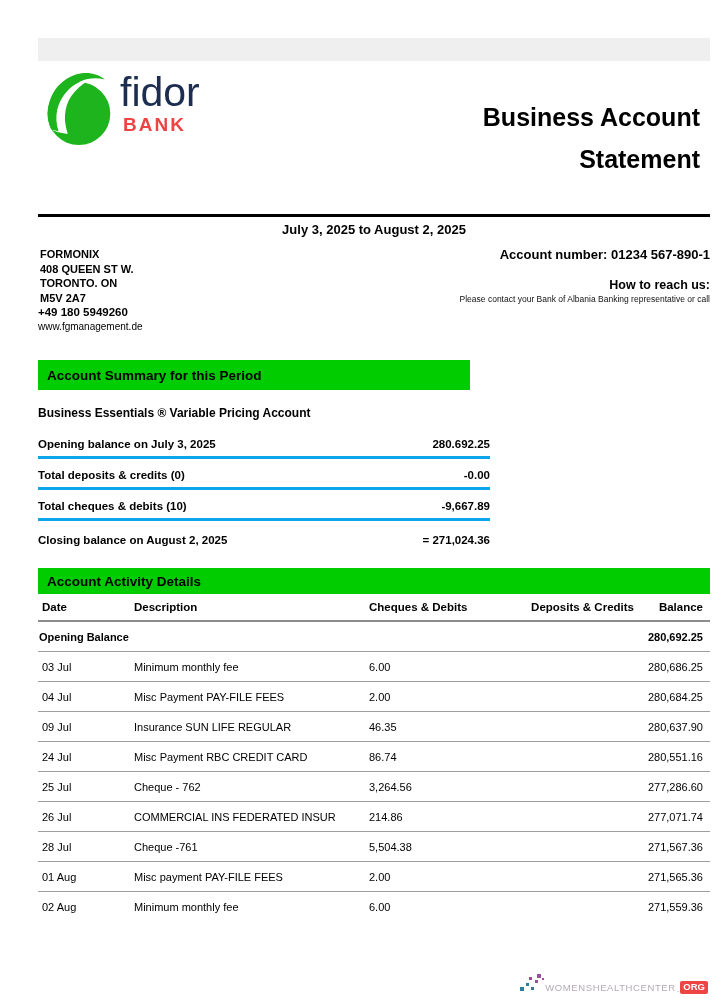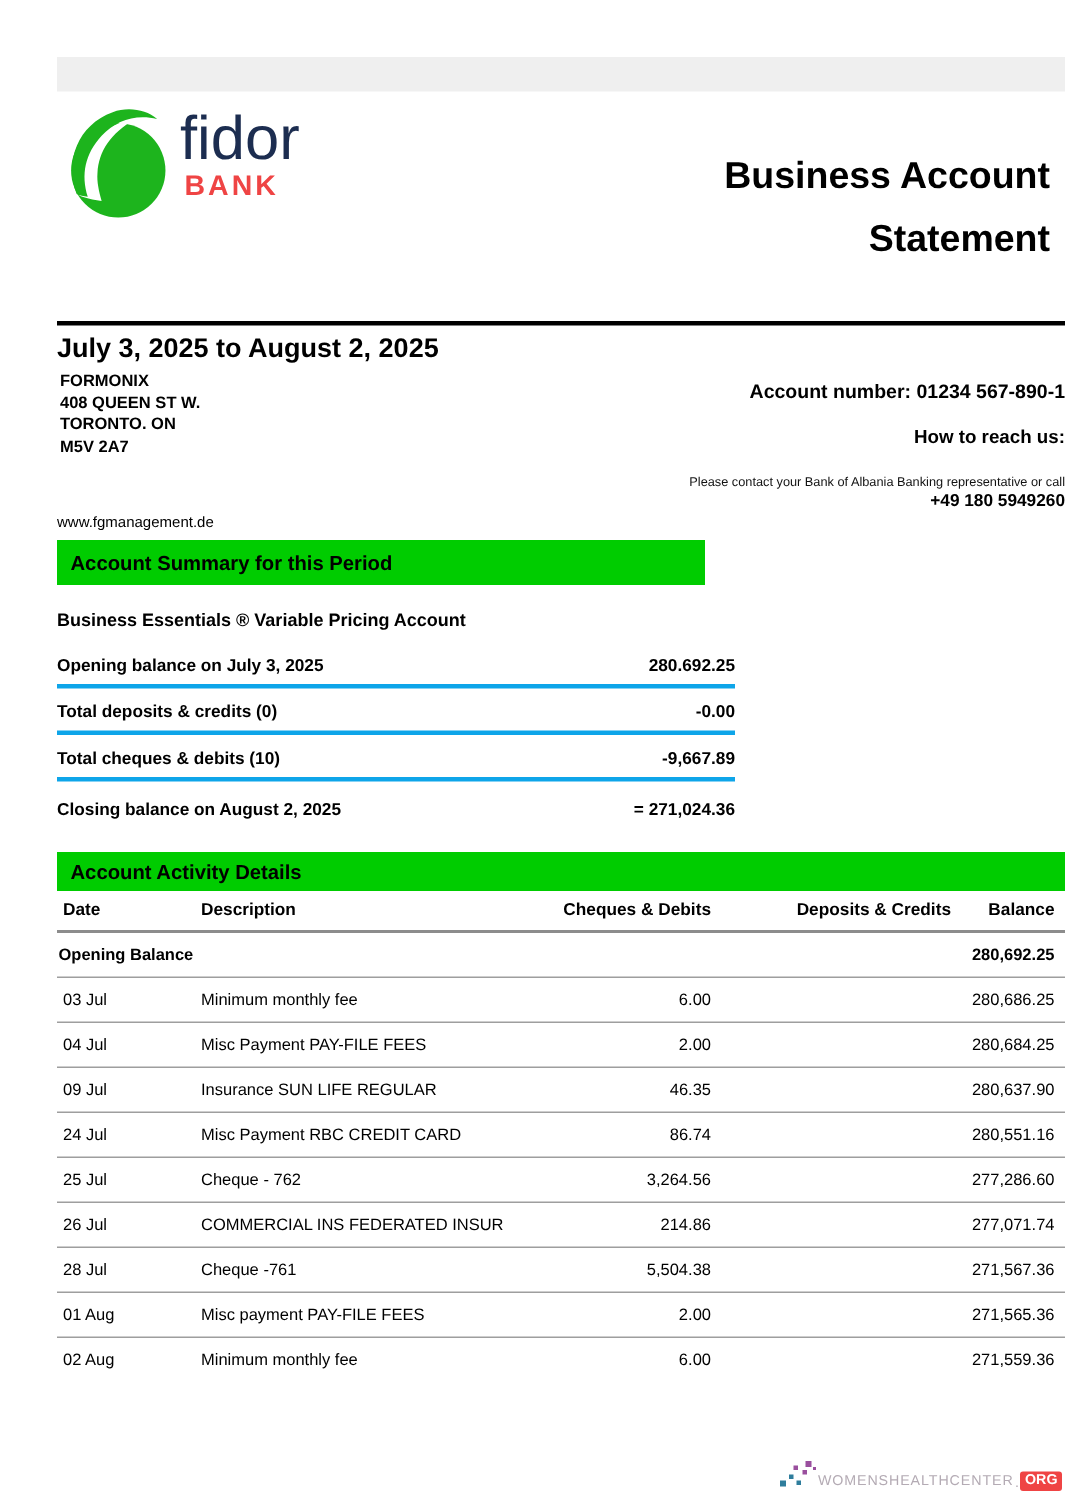--- a/index.html
+++ b/index.html
@@ -12,25 +12,25 @@
   
   .logo{position:absolute;left:40px;top:70px;display:flex;align-items:flex-start;}
   .logo-text{margin-left:6px;}
   .logo-word{font-size:41px;line-height:44px;color:#1c2d50;letter-spacing:0px;font-weight:400;}
   .logo-sub{font-size:19px;font-weight:bold;color:#ef4444;letter-spacing:2px;margin-top:0px;margin-left:3px;}
   
   .doc-title{position:absolute;top:96px;right:20px;width:430px;text-align:right;
     font-size:25px;font-weight:bold;line-height:42px;}
   
   .meta{position:absolute;left:38px;top:214px;width:672px;border-top:3px solid #000;}
-  .meta .period{text-align:left;font-size:18px;font-weight:bold;margin-top:5px;}
+  .meta .period{text-align:center;font-size:13px;font-weight:bold;margin-top:5px;}
   .meta .account{text-align:right;font-size:13px;font-weight:bold;margin-top:10px;}
   .meta .reach-head{text-align:right;font-size:12.5px;font-weight:bold;margin-top:16px;}
-  .meta .reach-text{text-align:right;font-size:8.5px;margin-top:18px;color:#111;}
-  .meta .phone{text-align:right;font-size:11.5px;font-weight:bold;margin-top:2px;}
+  .meta .reach-text{text-align:right;font-size:8.5px;margin-top:2px;color:#111;}
+  .meta .phone{text-align:left;font-size:11.5px;font-weight:bold;margin-top:2px;}
   .meta .website{text-align:left;font-size:10px;margin-top:3px;}
   
   .recipient{position:absolute;left:40px;top:247px;font-size:11px;font-weight:bold;line-height:14.5px;}
   
   .greenbar{background:#00cc00;font-weight:bold;font-size:13.5px;color:#000;
     display:flex;align-items:center;padding-left:9px;box-sizing:border-box;}
   
   .summary{position:absolute;left:38px;top:360px;width:672px;}
   .summary .greenbar{width:432px;height:30px;}
   .product{font-size:12px;font-weight:bold;margin-top:16px;}
@@ -41,21 +41,21 @@
   .sumrow:last-child{border-bottom:none;}
   
   .activity{position:absolute;left:38px;top:568px;width:672px;}
   .activity .greenbar{width:672px;height:26px;}
   .arow{display:flex;align-items:center;height:30px;box-sizing:border-box;
     border-bottom:1px solid #9e9e9e;font-size:11px;}
   .ahead{height:28px;font-weight:bold;font-size:11.5px;border-bottom:2px solid #8c8c8c;}
   .arow:last-child{border-bottom:none;}
   .c-date{width:80px;padding-left:4px;box-sizing:border-box;}
   .c-desc{width:235px;padding-left:16px;}
-  .c-debit{width:105px;text-align:right;}
+  .c-debit{width:105px;}
   .c-credit{width:160px;text-align:right;}
   .c-bal{flex:1;text-align:right;padding-right:7px;}
   .c-open{width:315px;font-weight:bold;padding-left:1px;box-sizing:border-box;}
   .bold{font-weight:bold;}
   
   .watermark{position:absolute;right:12px;bottom:6px;display:flex;align-items:flex-end;}
   .wm-dots{position:relative;width:26px;height:22px;}
   .wm-dots i{position:absolute;display:block;}
   .wm-text{font-size:9.5px;color:#b4abb4;letter-spacing:0.6px;line-height:12px;}
   .wm-sep{font-size:9.5px;color:#b4abb4;margin:0 1px;}

